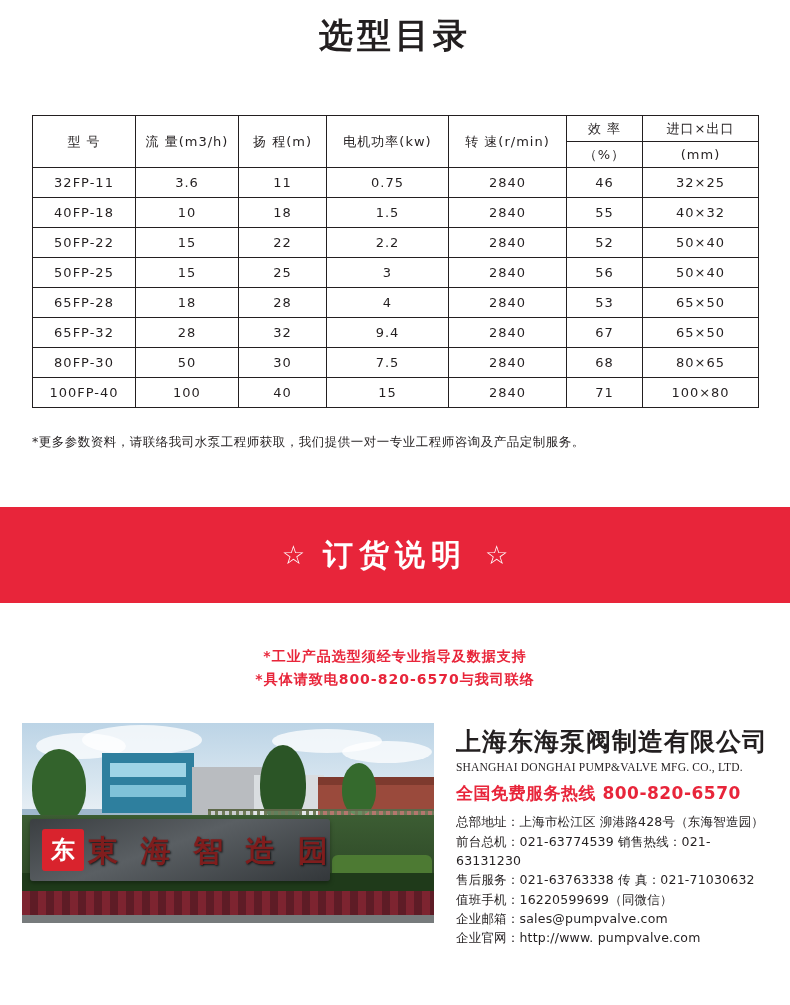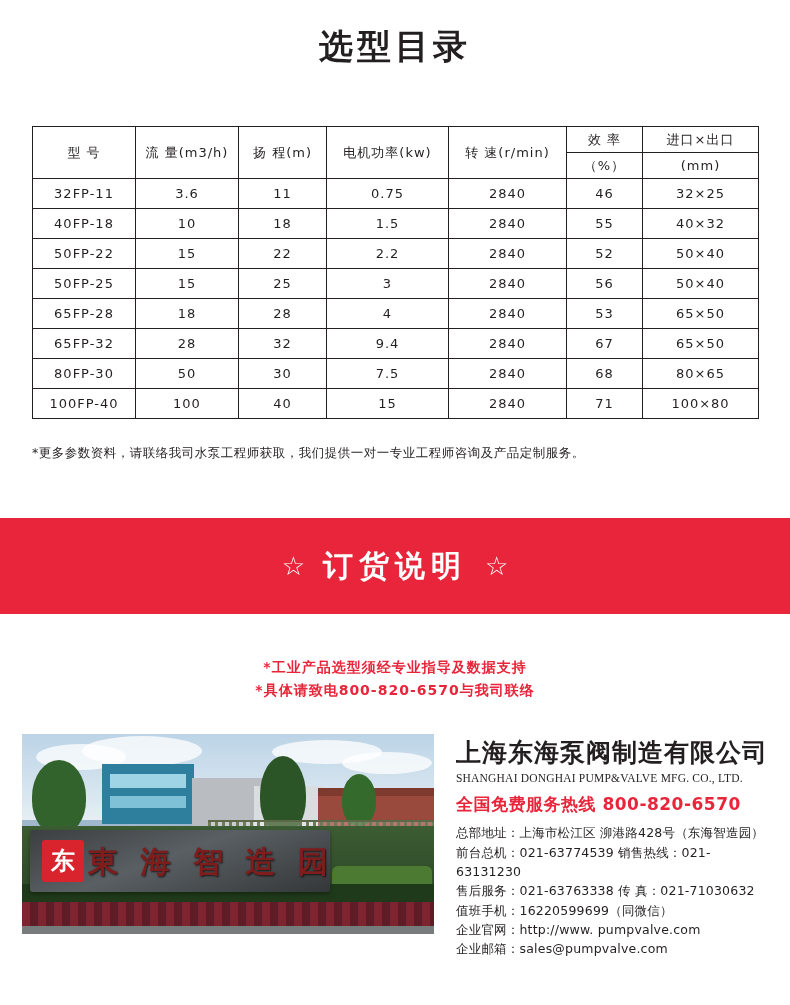--- a/index.html
+++ b/index.html
@@ -14,21 +14,21 @@
   }
   .page { position: relative; width: 790px; height: 1005px; }
 
   
   .page-title {
     text-align: center;
     font-size: 34px;
     font-weight: bold;
     letter-spacing: 4px;
     color: #231f20;
-    padding-top: 24px;
+    padding-top: 13px;
     padding-bottom: 4px;
     font-family: "DejaVu Sans", "Liberation Sans", sans-serif;
   }
 
   
   .table-wrap { padding: 52px 32px 0 32px; }
   table.spec {
     width: 726px;
     border-collapse: collapse;
     table-layout: fixed;
@@ -411,20 +411,20 @@
 
     <div class="info">
       <div class="company-cn">上海东海泵阀制造有限公司</div>
       <div class="company-en">SHANGHAI DONGHAI PUMP&amp;VALVE MFG. CO., LTD.</div>
       <div class="hotline">全国免费服务热线  800-820-6570</div>
       <div class="contact-list">
         <div class="contact-line">总部地址：上海市松江区  泖港路428号（东海智造园）</div>
         <div class="contact-line">前台总机：021-63774539    销售热线：021-63131230</div>
         <div class="contact-line">售后服务：021-63763338    传      真：021-71030632</div>
         <div class="contact-line">值班手机：16220599699（同微信）</div>
+        <div class="contact-line">企业邮箱：sales@pumpvalve.com</div>
         <div class="contact-line">企业官网：http://www. pumpvalve.com</div>
-        <div class="contact-line">企业邮箱：sales@pumpvalve.com</div>
       </div>
     </div>
 
   </div>
 
 </div>
 
 </body></html>

